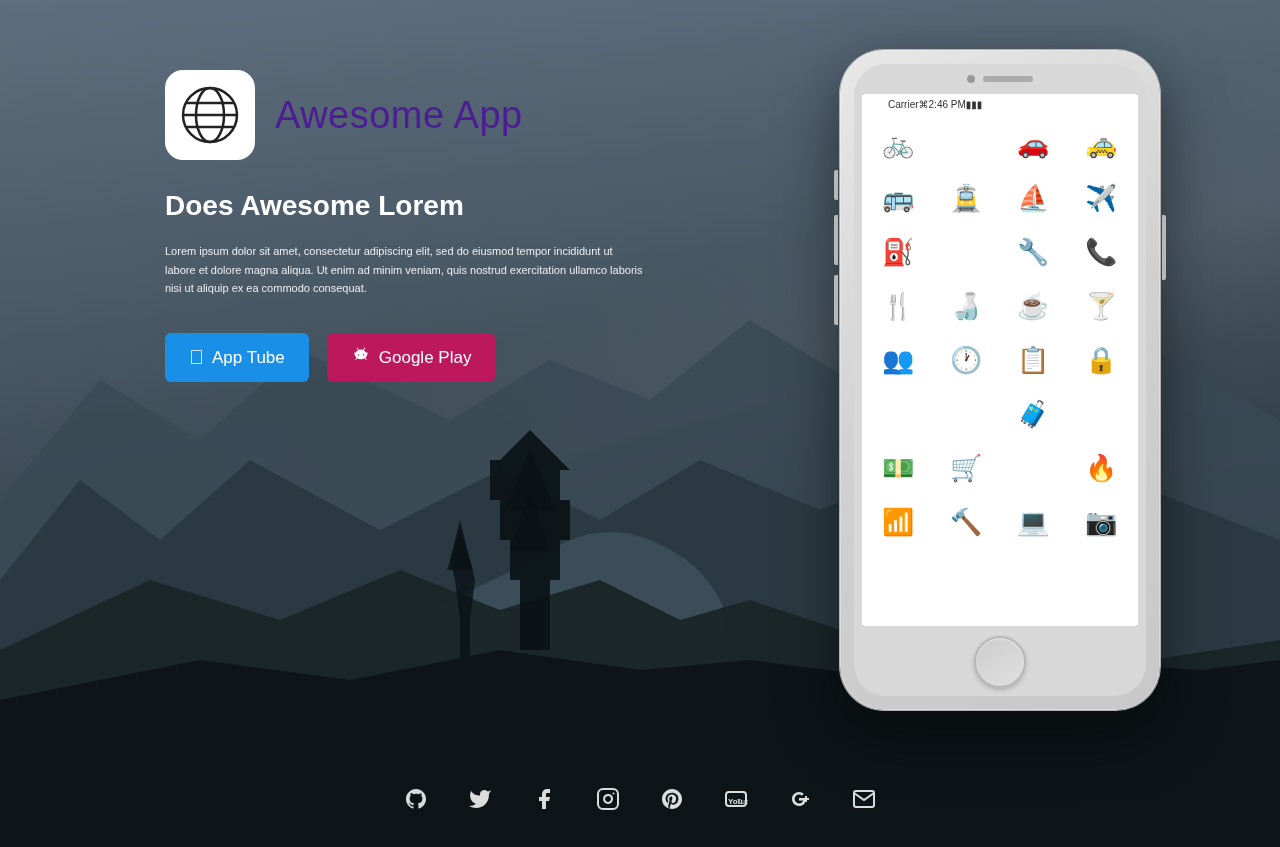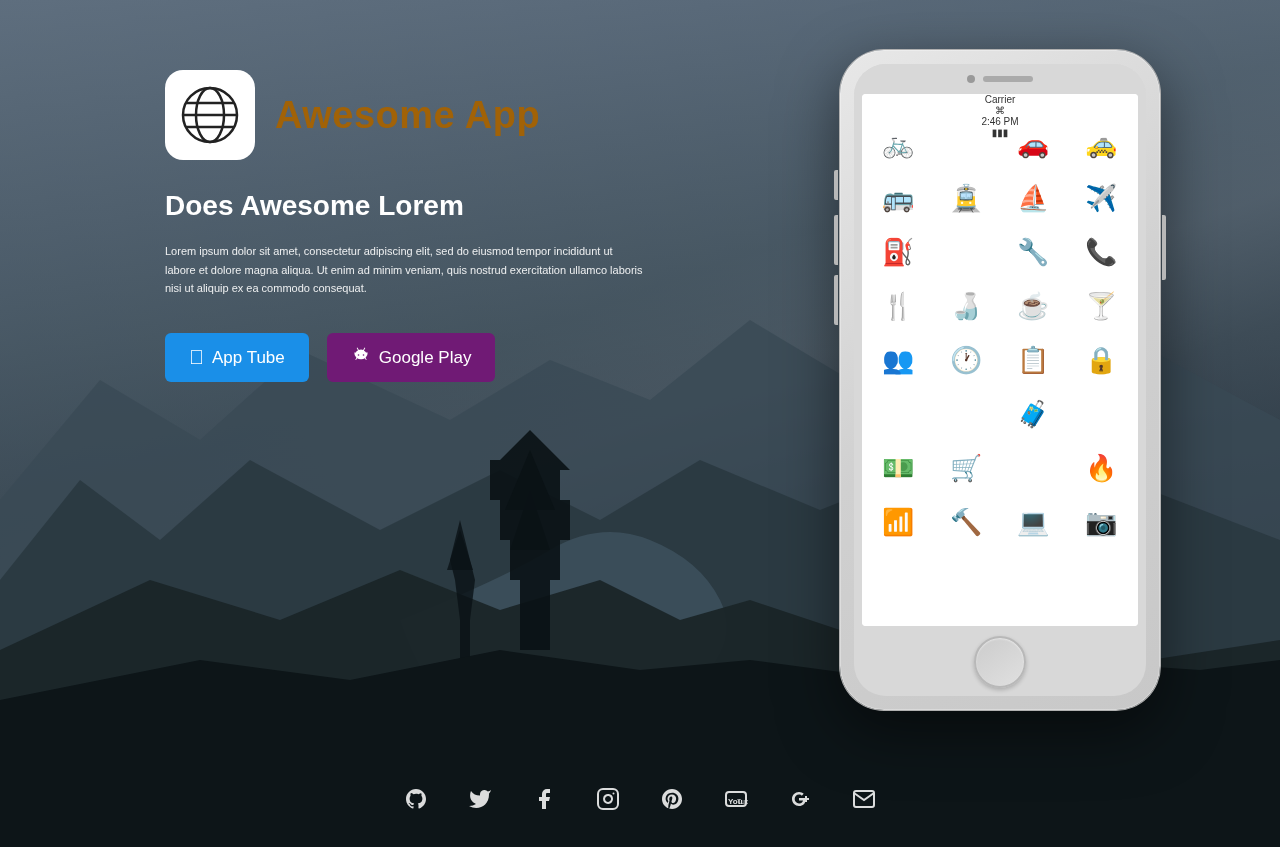--- a/index.html
+++ b/index.html
@@ -73,22 +73,22 @@
       flex-shrink: 0;
     }
 
     .app-icon svg {
       width: 60px;
       height: 60px;
     }
 
     .app-title {
       font-size: 38px;
-      font-weight: 700;
-      color: #a16207;
+      font-weight: 400;
+      color: #4c1d95;
       letter-spacing: 0.5px;
     }
 
     .app-tagline {
       font-size: 28px;
       font-weight: 600;
       color: white;
       margin-bottom: 20px;
     }
 
@@ -116,21 +116,21 @@
       border: none;
       cursor: pointer;
       text-decoration: none;
     }
 
     .btn-appstore {
       background: #1a8fe8;
     }
 
     .btn-googleplay {
-      background: #701a75;
+      background: #be185d;
     }
 
     .btn-icon {
       font-size: 20px;
     }
 
     
     .phone-container {
       position: absolute;
       right: 120px;
@@ -259,21 +259,20 @@
     }
 
     .screen-status-bar {
       height: 20px;
       background: white;
       display: flex;
       align-items: center;
       padding: 0 26px;
       font-size: 10px;
       color: #333;
-      flex-direction: column;
     }
 
     .screen-content {
       background: white;
       padding: 4px;
       height: calc(100% - 20px);
       overflow: hidden;
     }
 
     .icon-grid {

